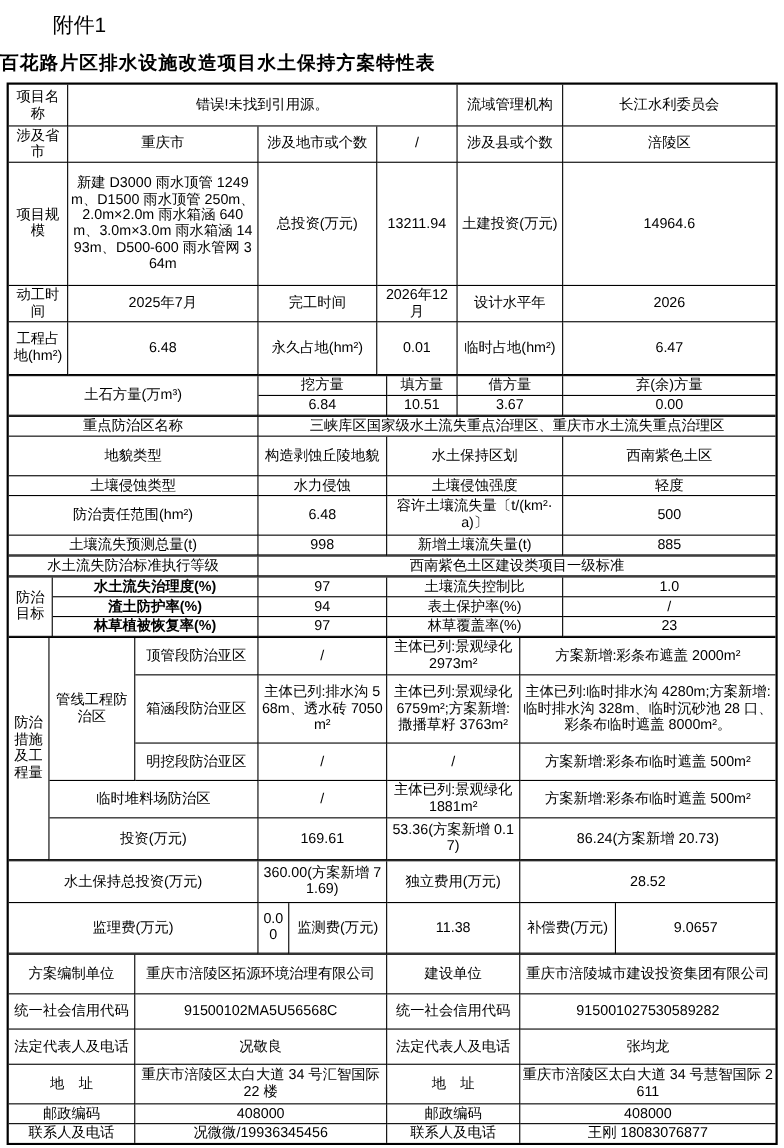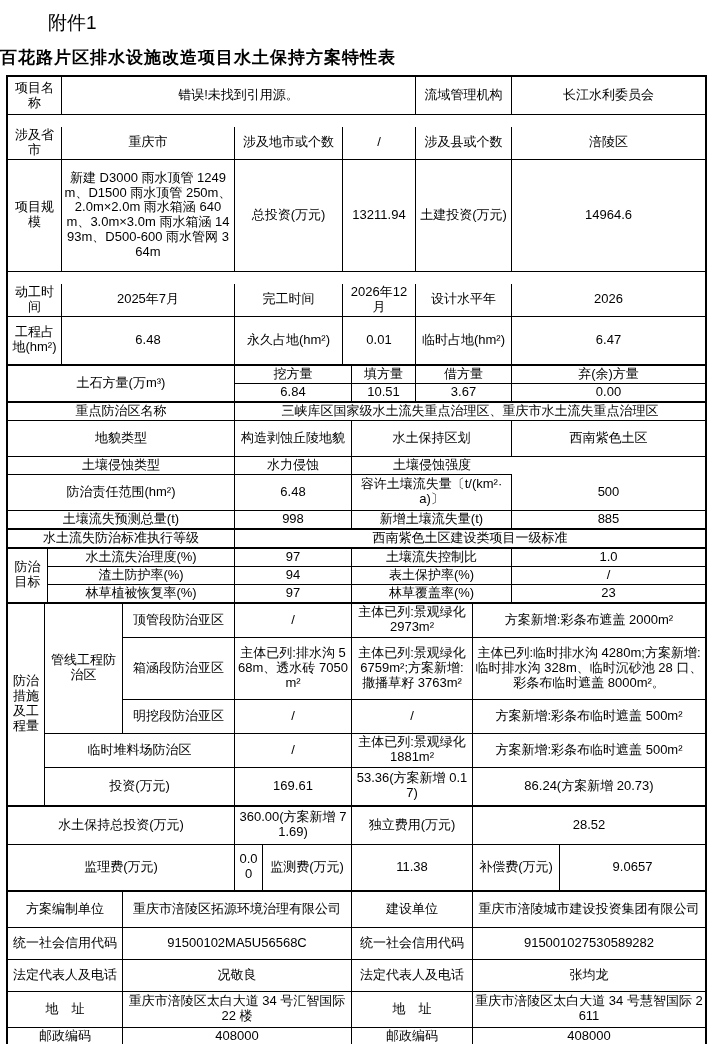--- a/index.html
+++ b/index.html
@@ -18,26 +18,26 @@
   .tbl > .row:last-child .cell{border-bottom:none;}
   .bt2{border-top:1px solid #000;}
   .bold{font-weight:normal;text-align:right;}
   
   .w28{width:28px;flex:0 0 28px;} .w37{width:37px;flex:0 0 37px;} .w40{width:40px;flex:0 0 40px;}
   .w54{width:54px;flex:0 0 54px;} .w64{width:64px;flex:0 0 64px;} .w73{width:73px;flex:0 0 73px;}
   .w78{width:78px;flex:0 0 78px;} .w87{width:87px;flex:0 0 87px;} .w89{width:89px;flex:0 0 89px;}
   .w96{width:96px;flex:0 0 96px;} .w108{width:108px;flex:0 0 108px;} .w112{width:112px;flex:0 0 112px;}
   .w115{width:115px;flex:0 0 115px;} .w117{width:117px;flex:0 0 117px;} .w121{width:121px;flex:0 0 121px;}
   .w145{width:145px;flex:0 0 145px;} .w160{width:160px;flex:0 0 160px;} .w173{width:173px;flex:0 0 173px;}
-  .w187{width:187px;flex:0 0 187px;} .w190{width:190px;flex:0 0 190px;} .w193{width:193px;flex:0 0 193px;}
+  .w187{width:187px;flex:0 0 187px;font-weight:bold;} .w190{width:190px;flex:0 0 190px;} .w193{width:193px;flex:0 0 193px;}
   .w227{width:227px;flex:0 0 227px;} .w229{width:229px;flex:0 0 229px;} .w232{width:232px;flex:0 0 232px;}
   .w354{width:354px;flex:0 0 354px;} .w470{width:470px;flex:0 0 470px;}
   
   .rh16 .cell{min-height:16px;} .rh17 .cell{min-height:17px;} .rh18 .cell{min-height:18px;}
-  .rh30 .cell{min-height:30px;margin-top:12px;} .rh32 .cell{min-height:32px;} .rh34 .cell{min-height:34px;}
+  .rh30 .cell{min-height:30px;} .rh32 .cell{min-height:32px;} .rh34 .cell{min-height:34px;}
   .rh36 .cell{min-height:36px;} .rh38 .cell{min-height:38px;} .rh46 .cell{min-height:46px;}
   .rh48 .cell{min-height:48px;} .rh62 .cell{min-height:62px;} .rh112 .cell{min-height:112px;}
 </style>
 </head>
 <body>
 
 <div class="page">
   <div class="attachment">附件1</div>
   <div class="doc-title">百花路片区排水设施改造项目水土保持方案特性表</div>
 
@@ -113,20 +113,21 @@
       <div class="cell w227">地貌类型</div>
       <div class="cell w117">构造剥蚀丘陵地貌</div>
       <div class="cell w160">水土保持区划</div>
       <div class="cell w193">西南紫色土区</div>
     </div>
 
     <div class="row rh18">
       <div class="cell w227">土壤侵蚀类型</div>
       <div class="cell w117">水力侵蚀</div>
       <div class="cell w160">土壤侵蚀强度</div>
+      <div class="cell w193">轻度</div>
     </div>
 
     <div class="row rh36">
       <div class="cell w227">防治责任范围(hm²)</div>
       <div class="cell w117">6.48</div>
       <div class="cell w160">容许土壤流失量〔t/(km²·a)〕</div>
       <div class="cell w193">500</div>
     </div>
 
     <div class="row rh18">

